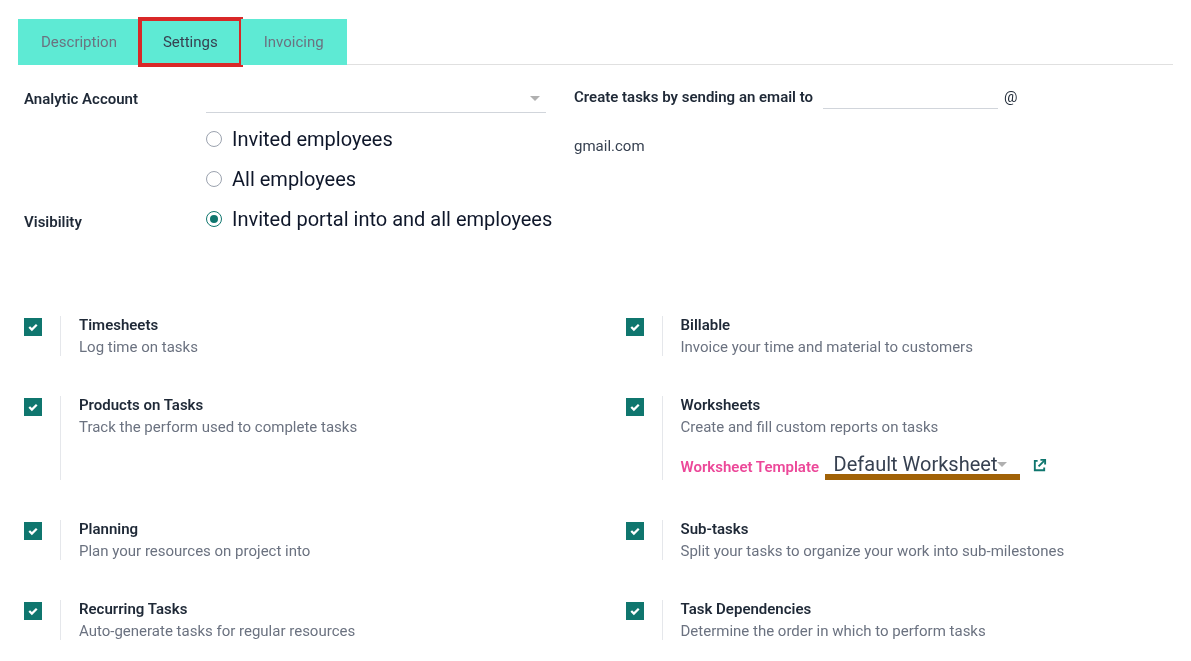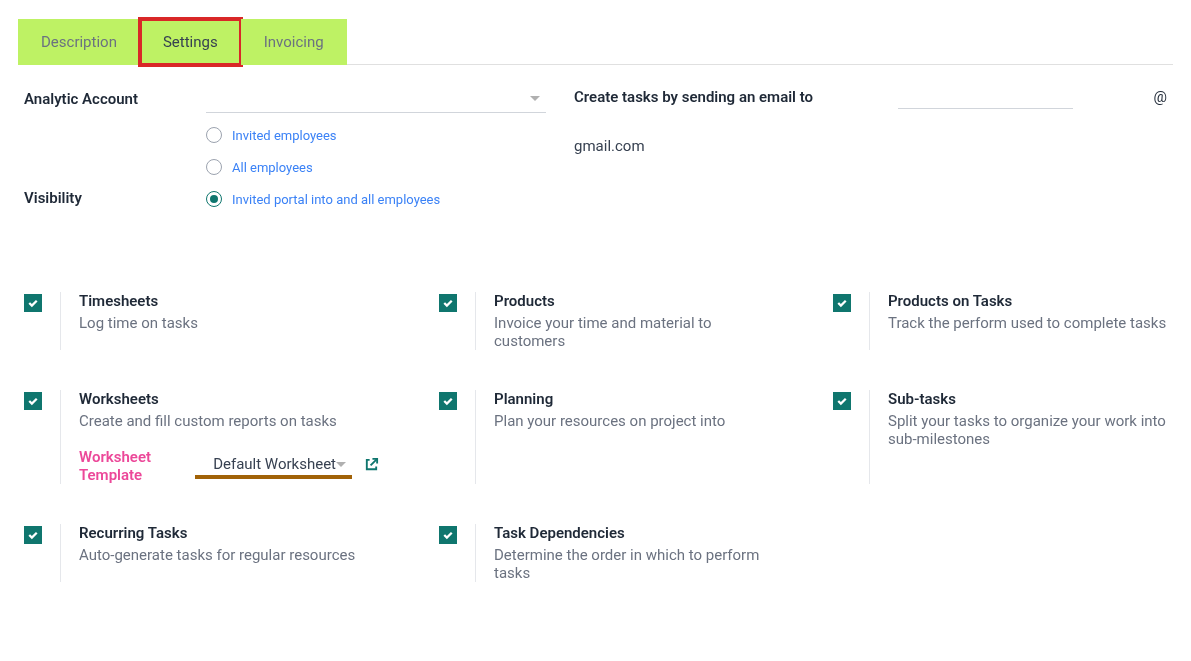--- a/index.html
+++ b/index.html
@@ -26,21 +26,21 @@
     }
     .tab {
       padding: 13px 22px;
       color: #6b7280;
       cursor: pointer;
       font-size: 15px;
       border: 1px solid transparent;
       border-bottom: none;
       position: relative;
       top: 1px;
-      background: #bef264;
+      background: #5eead4;
     }
     .tab.active {
       color: #374151;
       border: 1px solid #e0e0e0;
       border-bottom: 1px solid #fff;
     }
     .tab.highlighted {
       outline: 4px solid #d92828;
       outline-offset: -2px;
     }
@@ -111,28 +111,27 @@
     .radio-circle.selected {
       border-color: #0f766e;
     }
     .radio-dot {
       width: 8px;
       height: 8px;
       background: #0f766e;
       border-radius: 50%;
     }
     .radio-label {
-      font-size: 13px;
-      color: #3b82f6;
+      font-size: 20px;
+      color: #0f172a;
     }
     .email-field-row {
       display: flex;
       align-items: center;
       gap: 6px;
-      justify-content: space-between;
     }
     .email-label {
       font-weight: 600;
       color: #1f2937;
       font-size: 15px;
     }
     .email-input {
       border: none;
       border-bottom: 1px solid #d1d5db;
       height: 24px;
@@ -146,21 +145,21 @@
       font-size: 15px;
     }
     .email-domain {
       color: #374151;
       font-size: 15px;
       margin-top: 28px;
     }
     .features-section {
       margin-top: 75px;
       display: grid;
-      grid-template-columns: 1fr 1fr 1fr;
+      grid-template-columns: 1fr 1fr;
       column-gap: 60px;
       row-gap: 40px;
     }
     .feature-item {
       display: flex;
       gap: 18px;
     }
     .checkbox {
       width: 18px;
       height: 18px;
@@ -204,27 +203,27 @@
       gap: 6px;
     }
     .worksheet-template-label {
       font-weight: 600;
       font-size: 15px;
       color: #ec4899;
     }
     .worksheet-select {
       display: flex;
       align-items: center;
-      justify-content: flex-end;
-      border-bottom: 4px solid #a16207;
+      justify-content: center;
+      border-bottom: 6px solid #a16207;
       height: 26px;
       width: 195px;
       padding: 0 6px 0 2px;
       color: #374151;
-      font-size: 15px;
+      font-size: 20px;
     }
     .external-link {
       color: #0f766e;
       cursor: pointer;
       margin-left: 6px;
     }
     .external-link svg {
       width: 15px;
       height: 15px;
       stroke: #0f766e;
@@ -302,21 +301,21 @@
       </div>
 
       <div class="feature-item">
         <div class="checkbox">
           <svg viewBox="0 0 16 16">
               <polyline points="3,8 6.5,11.5 13,5"></polyline>
             </svg>
         </div>
         <div class="feature-divider"></div>
         <div class="feature-content">
-          <div class="feature-title">Products</div>
+          <div class="feature-title">Billable</div>
           <div class="feature-desc">Invoice your time and material to customers</div>
         </div>
       </div>
 
       <div class="feature-item">
         <div class="checkbox">
           <svg viewBox="0 0 16 16">
               <polyline points="3,8 6.5,11.5 13,5"></polyline>
             </svg>
         </div>

